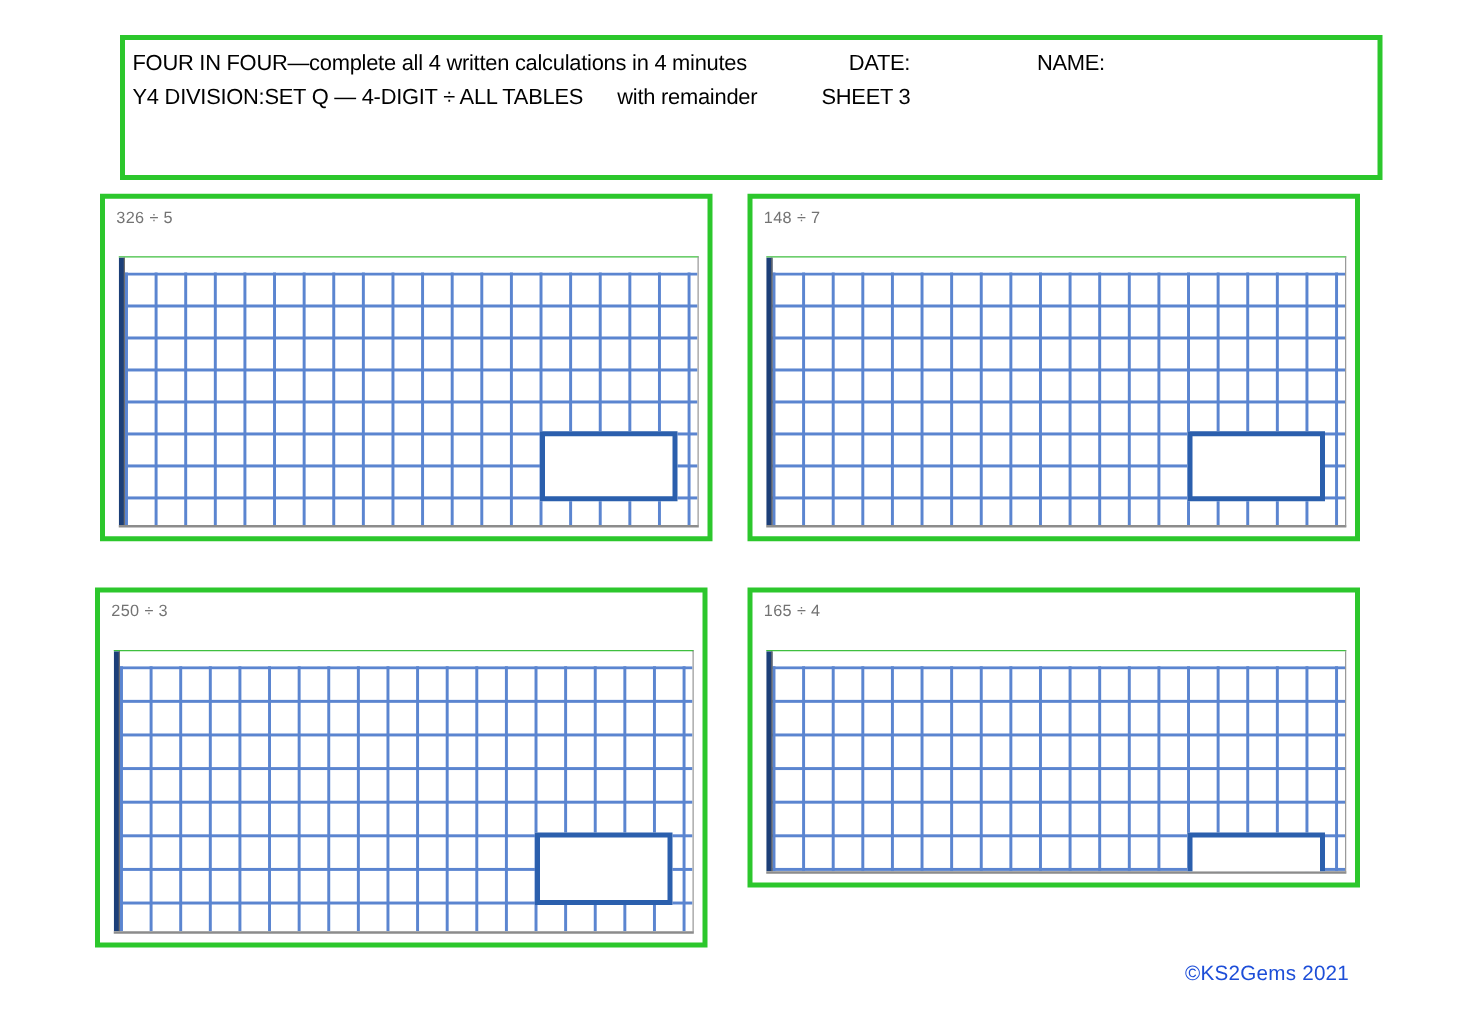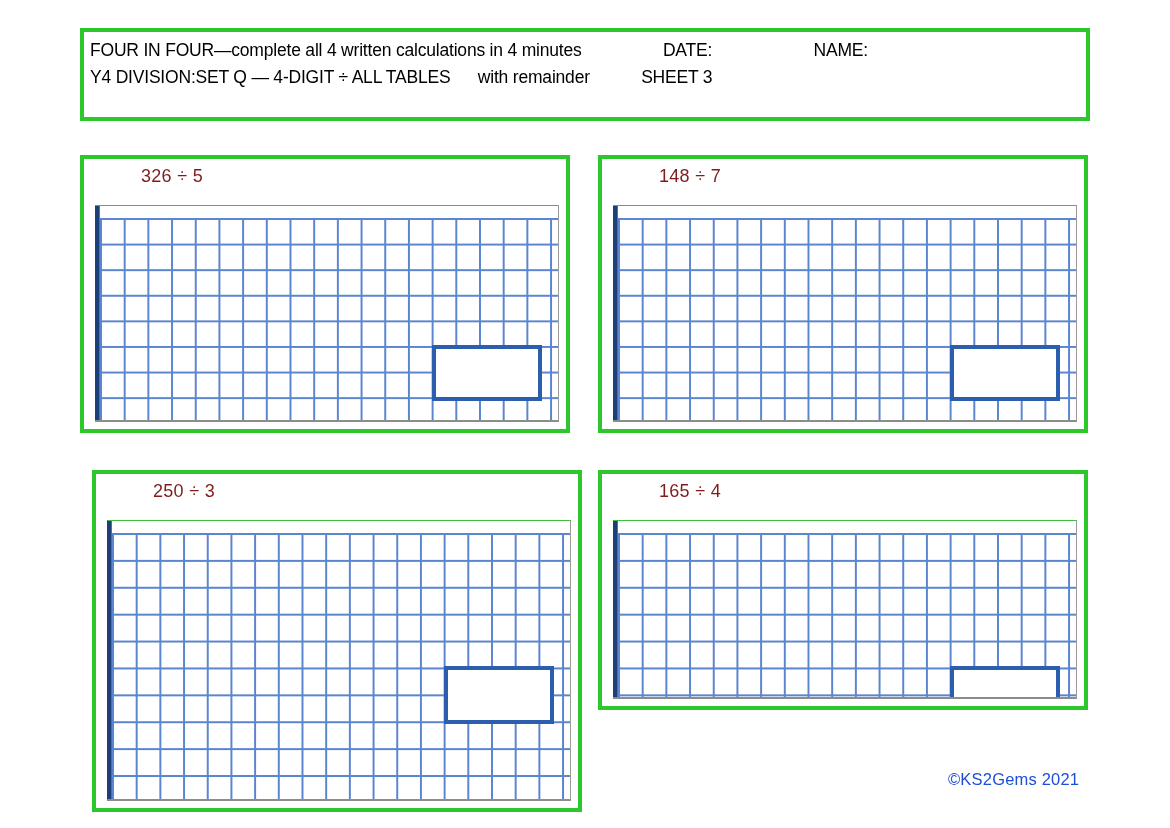--- a/index.html
+++ b/index.html
@@ -11,24 +11,24 @@
     width: 1170px;
     height: 828px;
     position: relative;
     font-family: "Liberation Sans", sans-serif;
     overflow: hidden;
   }
 
   
   #header-banner {
     position: absolute;
-    left: 80px;
+    left: 96px;
     top: 28px;
     width: 1010px;
-    height: 93px;
+    height: 116px;
     border: 4px solid var(--green, #2cc72c);
     box-sizing: border-box;
     background: #ffffff;
   }
   .header-line {
     position: absolute;
     left: 6px;
     white-space: nowrap;
     color: #000000;
     font-size: 17.5px;
@@ -45,32 +45,31 @@
 
   
   .q-panel {
     position: absolute;
     border: 4px solid var(--green, #2cc72c);
     box-sizing: border-box;
     background: #ffffff;
   }
   #panel-0 { left: 80px;  top: 155px; width: 490px; height: 278px; }
   #panel-1 { left: 598px; top: 155px; width: 490px; height: 278px; }
-  #panel-2 { left: 92px;  top: 470px; width: 490px; height: 342px; }
+  #panel-2 { left: 76px;  top: 470px; width: 490px; height: 288px; }
   #panel-3 { left: 598px; top: 470px; width: 490px; height: 240px; }
 
   .q-label {
     position: absolute;
     left: 9px;
     top: 7px;
-    font-size: 18px;
-    color: #7f1d1d;
+    font-size: 13px;
+    color: #737373;
     white-space: nowrap;
     letter-spacing: 0.3px;
-    margin-left: 48px;
   }
 
   
   .grid-wrap {
     position: absolute;
     left: 11px;
     right: 7px;
     top: 46px;
     bottom: 7px;
     box-sizing: border-box;

